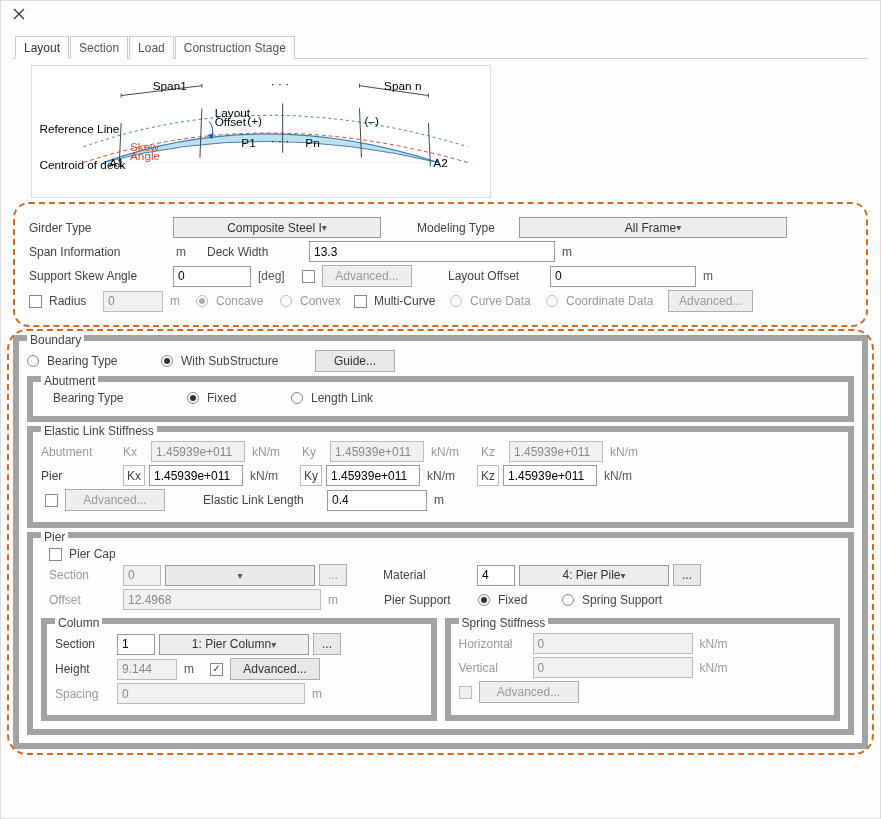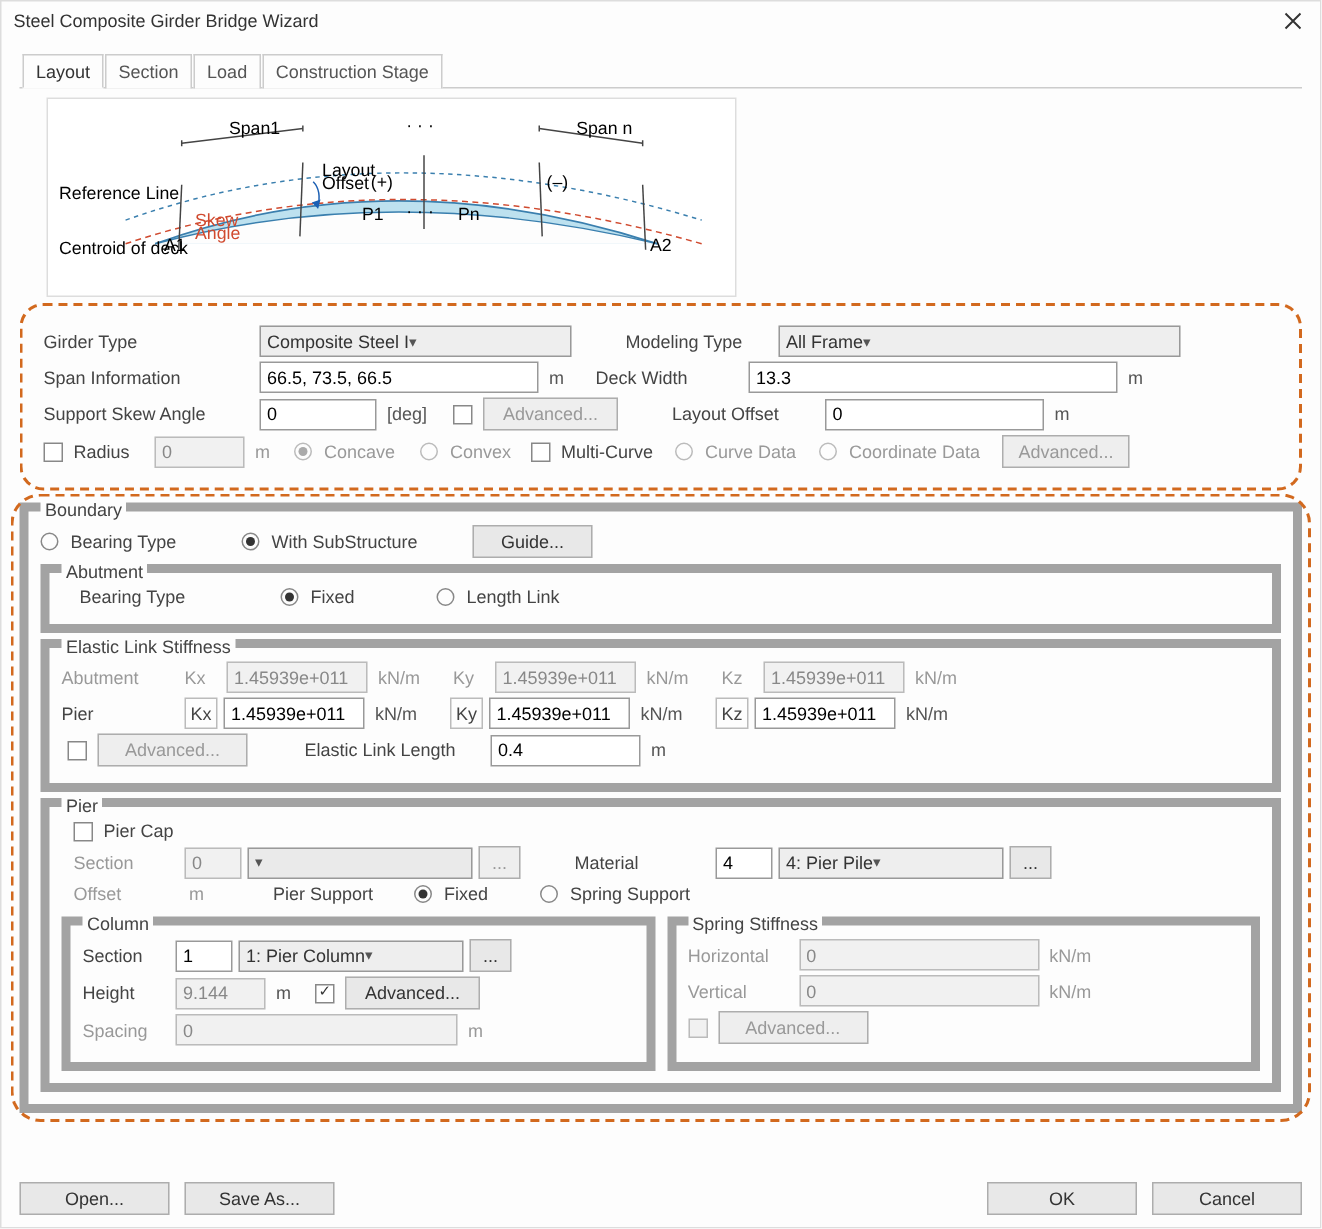--- a/index.html
+++ b/index.html
@@ -13,21 +13,21 @@
 .tab { padding: 4px 8px 3px 8px; border: 1px solid #ccc; border-bottom:none; position:relative; top:1px; background:#fdfdfd; margin-right:1px; cursor:pointer;}
 .tab.active { background:#fdfdfd; border-bottom:1px solid #fdfdfd;}
 .tab.inactive { color:#555;}
 .diagram { width: 460px; height: 133px; margin: 6px auto 4px 18px; border:1px solid #ddd; background:#fff; position:relative;}
 .diagram svg{width:100%;height:100%;}
 .dash-box { border: 2px dashed #d2691e; border-radius: 16px; padding: 10px 10px 10px 14px; margin-bottom:6px; position:relative;}
 .row { display:flex; align-items:center; margin: 3px 0; gap:4px;}
 .lbl { color:#444; }
 .txt-input { height: 21px; border:1px solid #999; padding: 1px 4px; background:#fff;}
 .txt-input[disabled]{ background:#f1f1f1; color:#888; border-color:#bbb;}
-.sel { height:21px; border:1px solid #999; background:#eee; padding:1px 4px; display:flex; align-items:center; justify-content:flex-start; cursor:pointer;}
+.sel { height:21px; border:1px solid #999; background:#eee; padding:1px 4px; display:flex; align-items:center; justify-content:center; cursor:pointer;}
 .sel .arrow { font-size:10px; color:#555;}
 .sel.disabled{ background:#eaeaea; color:#888; cursor:default;}
 .btn { height:22px; background:#e8e8e8; border:1px solid #adadad; padding:0 10px; display:inline-flex; align-items:center; justify-content:center; cursor:pointer;}
 .btn.wide{min-width:100px;}
 .btn.sm{min-width:28px; padding:0 4px;}
 .btn[disabled]{ color:#999; cursor:default; background:#eee;}
 .chk { width:13px; height:13px; border:1px solid #888; background:#fff; display:inline-flex; align-items:center; justify-content:center; margin-right:3px; cursor:pointer;}
 .chk[disabled]{background:#f1f1f1; border-color:#bbb;}
 .chk.checked::after{content:"✓"; font-size:10px; line-height:10px;}
 .radio{ width:12px; height:12px; border:1px solid #888; border-radius:50%; display:inline-flex; align-items:center; justify-content:center; margin-right:4px; cursor:pointer;}
@@ -39,21 +39,20 @@
 .unit{color:#555; margin-left:3px;}
 .footer{ position:absolute; bottom:8px; left:12px; right:12px; display:flex; gap:10px;}
 .footer .spacer{flex:1;}
 .disabled-text{color:#999;}
 </style>
 </head>
 <body>
 <div class="window">
 
 <div class="titlebar">
-  <span class="title">Steel Composite Girder Bridge Wizard</span>
   <span class="close">
     <svg width="12" height="12" viewBox="0 0 12 12">
           <path d="M1 1 L11 11 M11 1 L1 11" stroke="#333" stroke-width="1.3"></path>
         </svg>
   </span>
 </div>
 
 <div class="content">
 
   <div class="tabs">
@@ -110,21 +109,20 @@
           </div>
       <span style="width:28px"></span>
       <span class="lbl" style="width:98px">Modeling Type</span>
       <div class="sel" style="width:268px">
             <span>All Frame</span>
             <span class="arrow">▾</span>
           </div>
     </div>
     <div class="row">
       <span class="lbl" style="width:140px">Span Information</span>
-      <input class="txt-input" style="width: 186px;" value="66.5, 73.5, 66.5">
       <span class="unit" style="width:22px">m</span>
       <span class="lbl" style="width:98px;margin-left:5px">Deck Width</span>
       <input class="txt-input" style="width: 246px;" value="13.3">
       <span class="unit">m</span>
     </div>
     <div class="row">
       <span class="lbl" style="width:140px">Support Skew Angle</span>
       <input class="txt-input" style="width: 78px;" value="0">
       <span class="unit" style="width:40px">[deg]</span>
       <span class="chk"></span>
@@ -229,20 +227,21 @@
           <span class="lbl" style="width:90px">Material</span>
           <input class="txt-input" style="width: 38px;" value="4">
           <div class="sel" style="width:150px">
                 <span>4: Pier Pile</span>
                 <span class="arrow">▾</span>
               </div>
           <span class="btn sm">...</span>
         </div>
         <div class="row">
           <span class="lbl disabled-text" style="width:70px;margin-left:8px">Offset</span>
+          <input class="txt-input" style="width: 198px;" disabled="" value="12.4968">
           <span class="unit disabled-text" style="width:20px">m</span>
           <span style="width:28px"></span>
           <span class="lbl" style="width:90px">Pier Support</span>
           <span class="radio checked"></span>
               <span class="lbl" style="width:60px">Fixed</span>
           <span class="radio"></span>
               <span class="lbl">Spring Support</span>
         </div>
 
         <div style="display:flex; gap:8px; margin-top:4px;">
@@ -289,21 +288,14 @@
           </div>
         </div>
 
       </div>
     </div>
     <div style="position:absolute; top:-6px; left:-6px; right:-6px; bottom:-6px; border:2px dashed #d2691e; border-radius:20px; pointer-events:none;"></div>
   </div>
 
 </div>
 
-<div class="footer">
-  <span class="btn wide">Open...</span>
-  <span class="btn wide">Save As...</span>
-  <span class="spacer"></span>
-  <span class="btn wide">OK</span>
-  <span class="btn wide">Cancel</span>
+
 </div>
 
-</div>
-
 </body></html>

